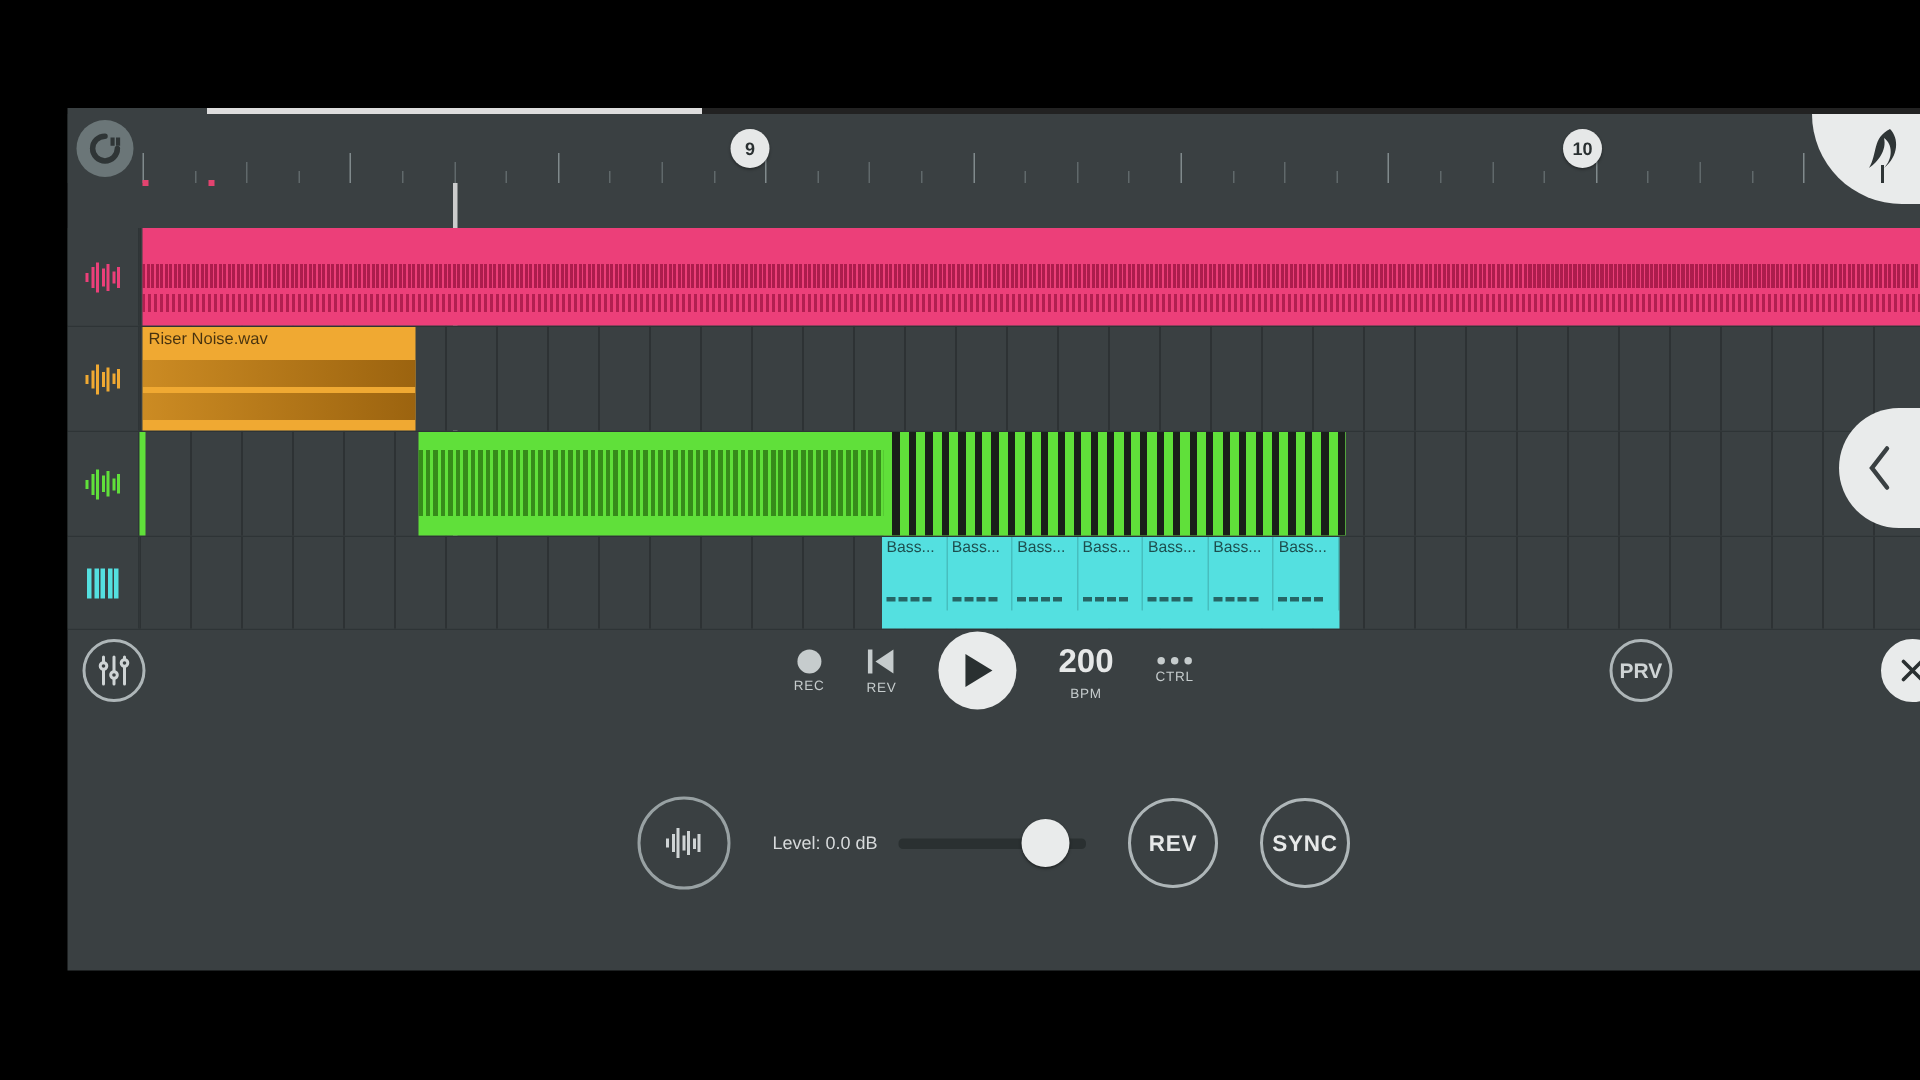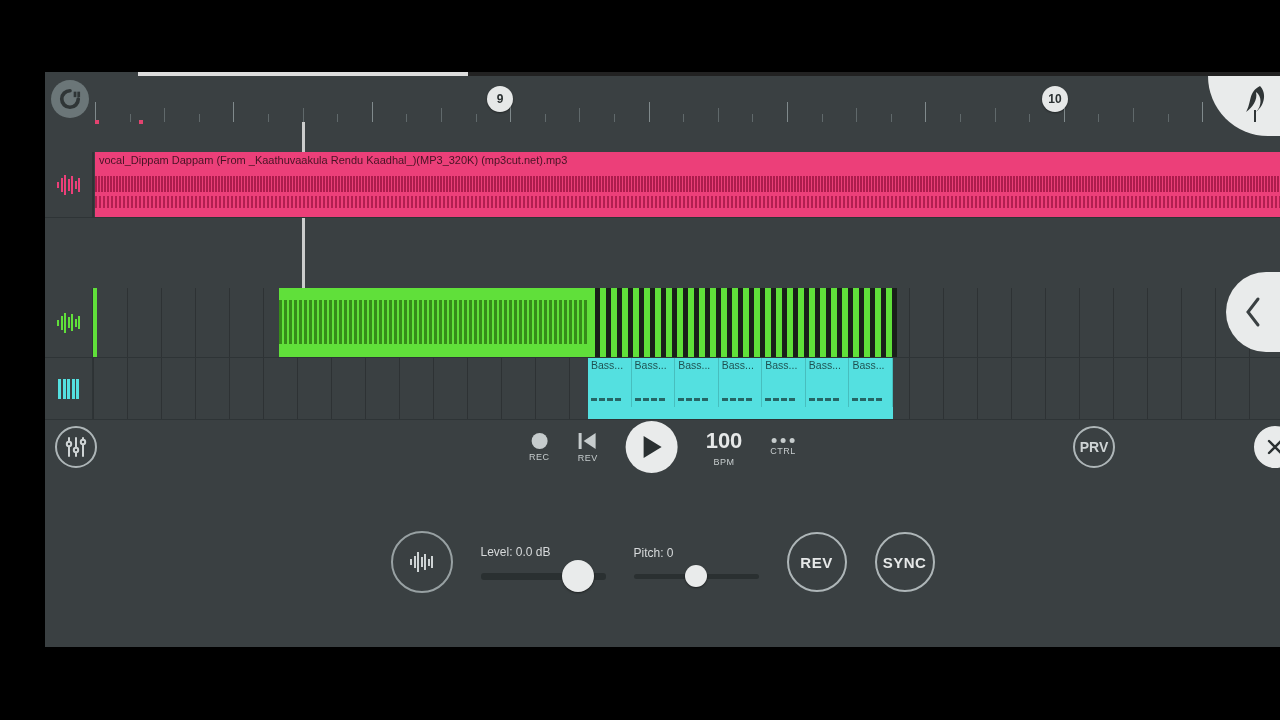--- a/index.html
+++ b/index.html
@@ -201,21 +201,21 @@
     height: 170px;
     display:flex; align-items:center; justify-content:center;
     gap: 28px;
   }
   .wave-round {
     width:62px; height:62px; border-radius:50%;
     border:2px solid #98a1a3;
     display:flex; align-items:center; justify-content:center;
   }
   .slider-block {
-    display:flex; flex-direction:column; align-items:flex-start; gap:14px;
+    display:flex; flex-direction:row; align-items:center; gap:14px;
     color:#d7dadb; font-size:12px;
   }
   .slider-track {
     position:relative; width:125px; height:5px; border-radius:3px;
     background:#2a3031;
   }
   .slider-thumb {
     position:absolute; top:50%;
     width:22px; height:22px; border-radius:50%;
     background:#e9ebeb; transform:translate(-50%,-50%);
@@ -329,31 +329,52 @@
             <span style="height:14px"></span>
             <span style="height:20px"></span>
           <span style="height:12px"></span>
             <span style="height:18px"></span>
             <span style="height:8px"></span>
           <span style="height:14px"></span>
         </div>
       </div>
       <div class="track-lane">
         <div class="clip clip-pink" style="left:2px; right:-2px">
-          <div class="clip-label">vocal_Dippam Dappam (From _Kaathuvaakula Rendu Kaadhal_)(MP3_320K) (mp3cut.net).mp3</div>
           <div class="wave" style="top:24px; height:16px;
                background-image: repeating-linear-gradient(to right,
                  rgba(120,0,40,0.55) 0 2px, transparent 2px 3px);"></div>
           <div class="wave" style="top:44px; height:12px;
                background-image: repeating-linear-gradient(to right,
                  rgba(120,0,40,0.5) 0 2px, transparent 2px 4px);"></div>
         </div>
       </div>
     </div>
 
+    <div class="track-row" style="top:96px; height:70px">
+      <div class="track-header">
+        <div class="wf-icon wf-orange">
+          <span style="height:6px"></span>
+            <span style="height:12px"></span>
+            <span style="height:20px"></span>
+          <span style="height:10px"></span>
+            <span style="height:16px"></span>
+            <span style="height:7px"></span>
+          <span style="height:13px"></span>
+        </div>
+      </div>
+      <div class="track-lane">
+        <div class="clip clip-orange" style="left:2px; width:182px">
+          <div class="clip-label">Riser Noise.wav</div>
+          <div class="wave" style="top:22px; height:18px;
+               background: linear-gradient(to right, rgba(120,70,0,0.3), rgba(120,70,0,0.7));"></div>
+          <div class="wave" style="top:44px; height:18px;
+               background: linear-gradient(to right, rgba(120,70,0,0.3), rgba(120,70,0,0.7));"></div>
+        </div>
+      </div>
+    </div>
 
     <div class="track-row" style="top:166px; height:70px">
       <div class="track-header">
         <div class="wf-icon wf-green">
           <span style="height:6px"></span>
             <span style="height:14px"></span>
             <span style="height:20px"></span>
           <span style="height:11px"></span>
             <span style="height:17px"></span>
             <span style="height:8px"></span>
@@ -487,21 +508,21 @@
           <path d="M18 1 L6 9 L18 17 Z" fill="#c6cccd"></path>
         </svg>
         <div class="cap">REV</div>
       </div>
       <div class="play-btn">
         <svg width="24" height="26" viewBox="0 0 24 26">
           <path d="M4 2 L22 13 L4 24 Z" fill="#2a3031"></path>
         </svg>
       </div>
       <div class="mini-stack bpm-stack">
-        <div class="bpm-val">100</div>
+        <div class="bpm-val">200</div>
         <div class="cap">BPM</div>
       </div>
       <div class="mini-stack">
         <div class="dots">
             <span></span>
             <span></span>
             <span></span>
           </div>
         <div class="cap">CTRL</div>
       </div>
@@ -529,24 +550,18 @@
     </div>
 
     <div class="slider-block big">
       <div>Level: 0.0 dB</div>
       <div class="slider-track">
           <div class="slider-thumb" style="left:78%"></div>
         </div>
     </div>
 
 
-    <div class="slider-block">
-      <div>Pitch: 0</div>
-      <div class="slider-track">
-          <div class="slider-thumb" style="left:50%"></div>
-        </div>
-    </div>
 
     <div class="pill-btn">REV</div>
     <div class="pill-btn">SYNC</div>
   </div>
 
 </div>
 
 </body></html>

